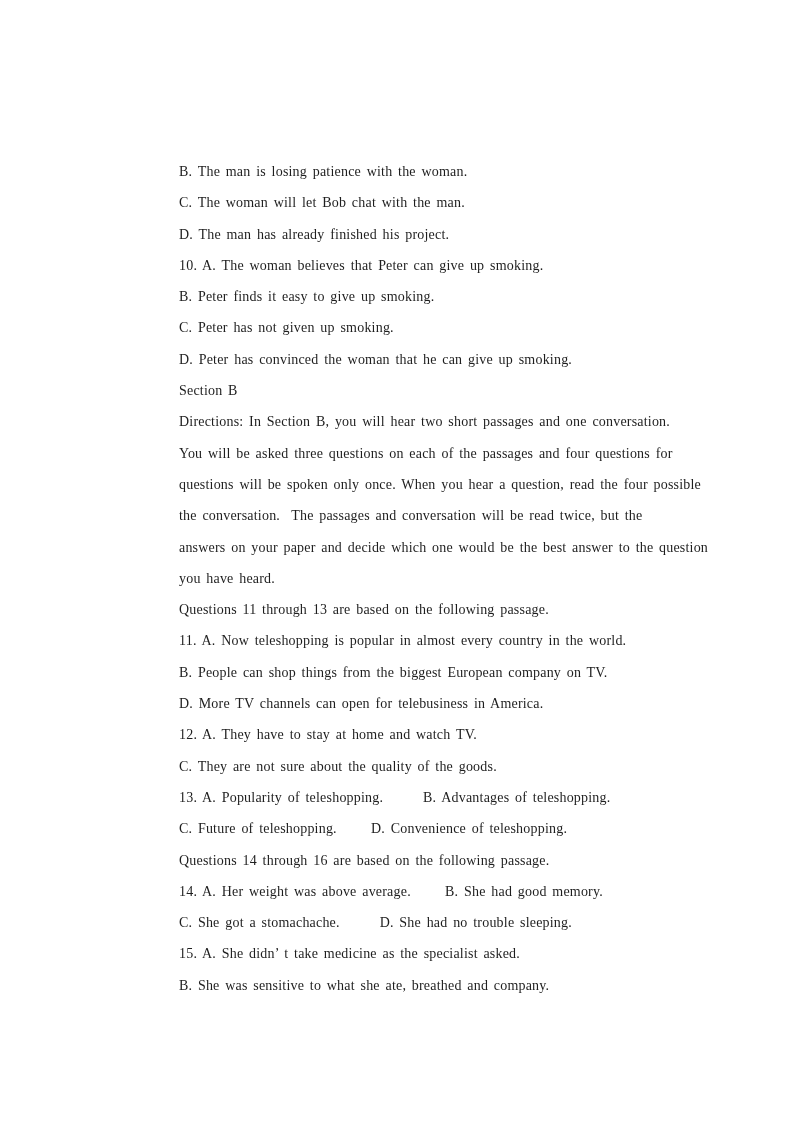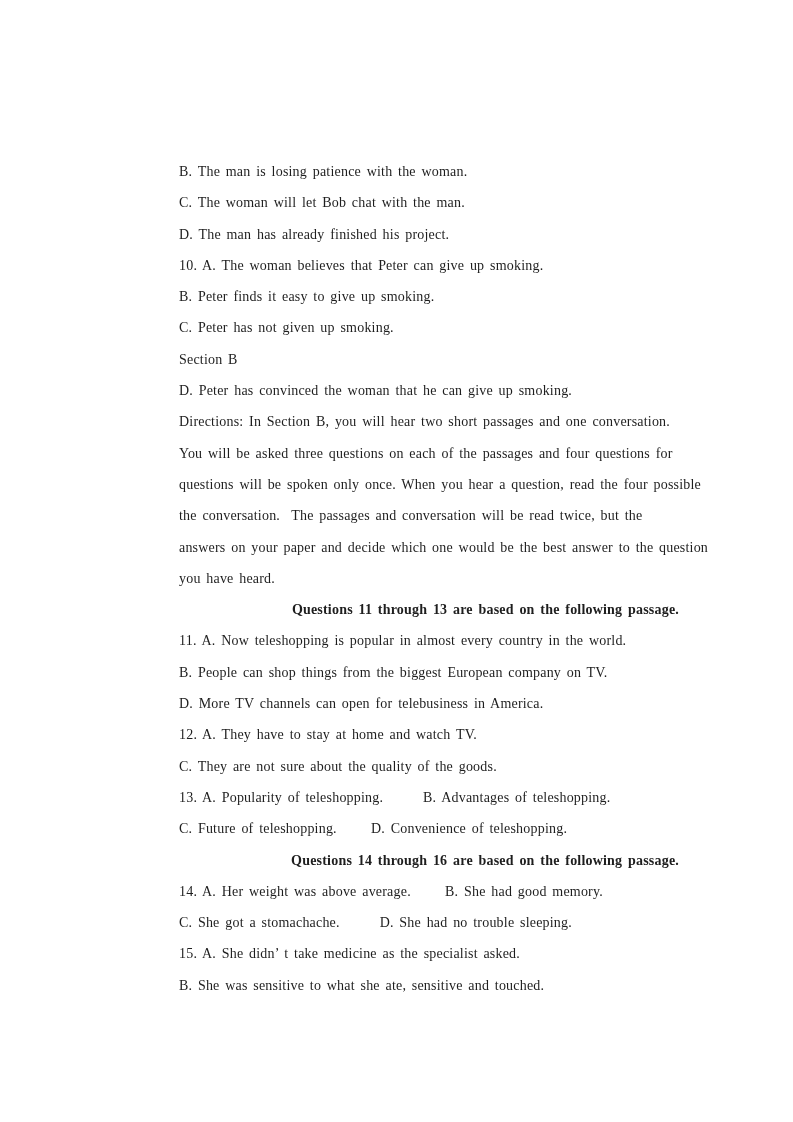--- a/index.html
+++ b/index.html
@@ -26,50 +26,49 @@
     display: block;
     height: 31.3px;
     line-height: 31.3px;
     font-size: 14px;
     color: #1e1e1e;
     white-space: pre;
     word-spacing: 2px;
     letter-spacing: 0.2px;
   }
   .text-line.bold {
-    font-weight: bold;
-    text-align: right;
+    font-weight: normal;
   }
 </style>
 </head>
 <body>
 
 <div class="page">
   <div class="doc-body" id="doc-body">
       <div class="text-line">B. The man is losing patience with the woman.</div>
       <div class="text-line">C. The woman will let Bob chat with the man.</div>
       <div class="text-line">D. The man has already finished his project.</div>
       <div class="text-line">10. A. The woman believes that Peter can give up smoking.</div>
       <div class="text-line">B. Peter finds it easy to give up smoking.</div>
       <div class="text-line">C. Peter has not given up smoking.</div>
+      <div class="text-line">D. Peter has convinced the woman that he can give up smoking.</div>
       <div class="text-line">Section B</div>
-      <div class="text-line">D. Peter has convinced the woman that he can give up smoking.</div>
       <div class="text-line">Directions: In Section B, you will hear two short passages and one conversation.</div>
       <div class="text-line">You will be asked three questions on each of the passages and four questions for</div>
       <div class="text-line">questions will be spoken only once. When you hear a question, read the four possible</div>
       <div class="text-line">the conversation.  The passages and conversation will be read twice, but the</div>
       <div class="text-line">answers on your paper and decide which one would be the best answer to the question</div>
       <div class="text-line">you have heard.</div>
       <div class="text-line bold">Questions 11 through 13 are based on the following passage.</div>
       <div class="text-line">11. A. Now teleshopping is popular in almost every country in the world.</div>
       <div class="text-line">B. People can shop things from the biggest European company on TV.</div>
       <div class="text-line">D. More TV channels can open for telebusiness in America.</div>
       <div class="text-line">12. A. They have to stay at home and watch TV.</div>
       <div class="text-line">C. They are not sure about the quality of the goods.</div>
       <div class="text-line">13. A. Popularity of teleshopping.       B. Advantages of teleshopping.</div>
       <div class="text-line">C. Future of teleshopping.      D. Convenience of teleshopping.</div>
       <div class="text-line bold">Questions 14 through 16 are based on the following passage.</div>
       <div class="text-line">14. A. Her weight was above average.      B. She had good memory.</div>
       <div class="text-line">C. She got a stomachache.       D. She had no trouble sleeping.</div>
       <div class="text-line">15. A. She didn’ t take medicine as the specialist asked.</div>
-      <div class="text-line">B. She was sensitive to what she ate, sensitive and touched.</div>
+      <div class="text-line">B. She was sensitive to what she ate, breathed and company.</div>
     </div>
 </div>
 
 </body></html>

